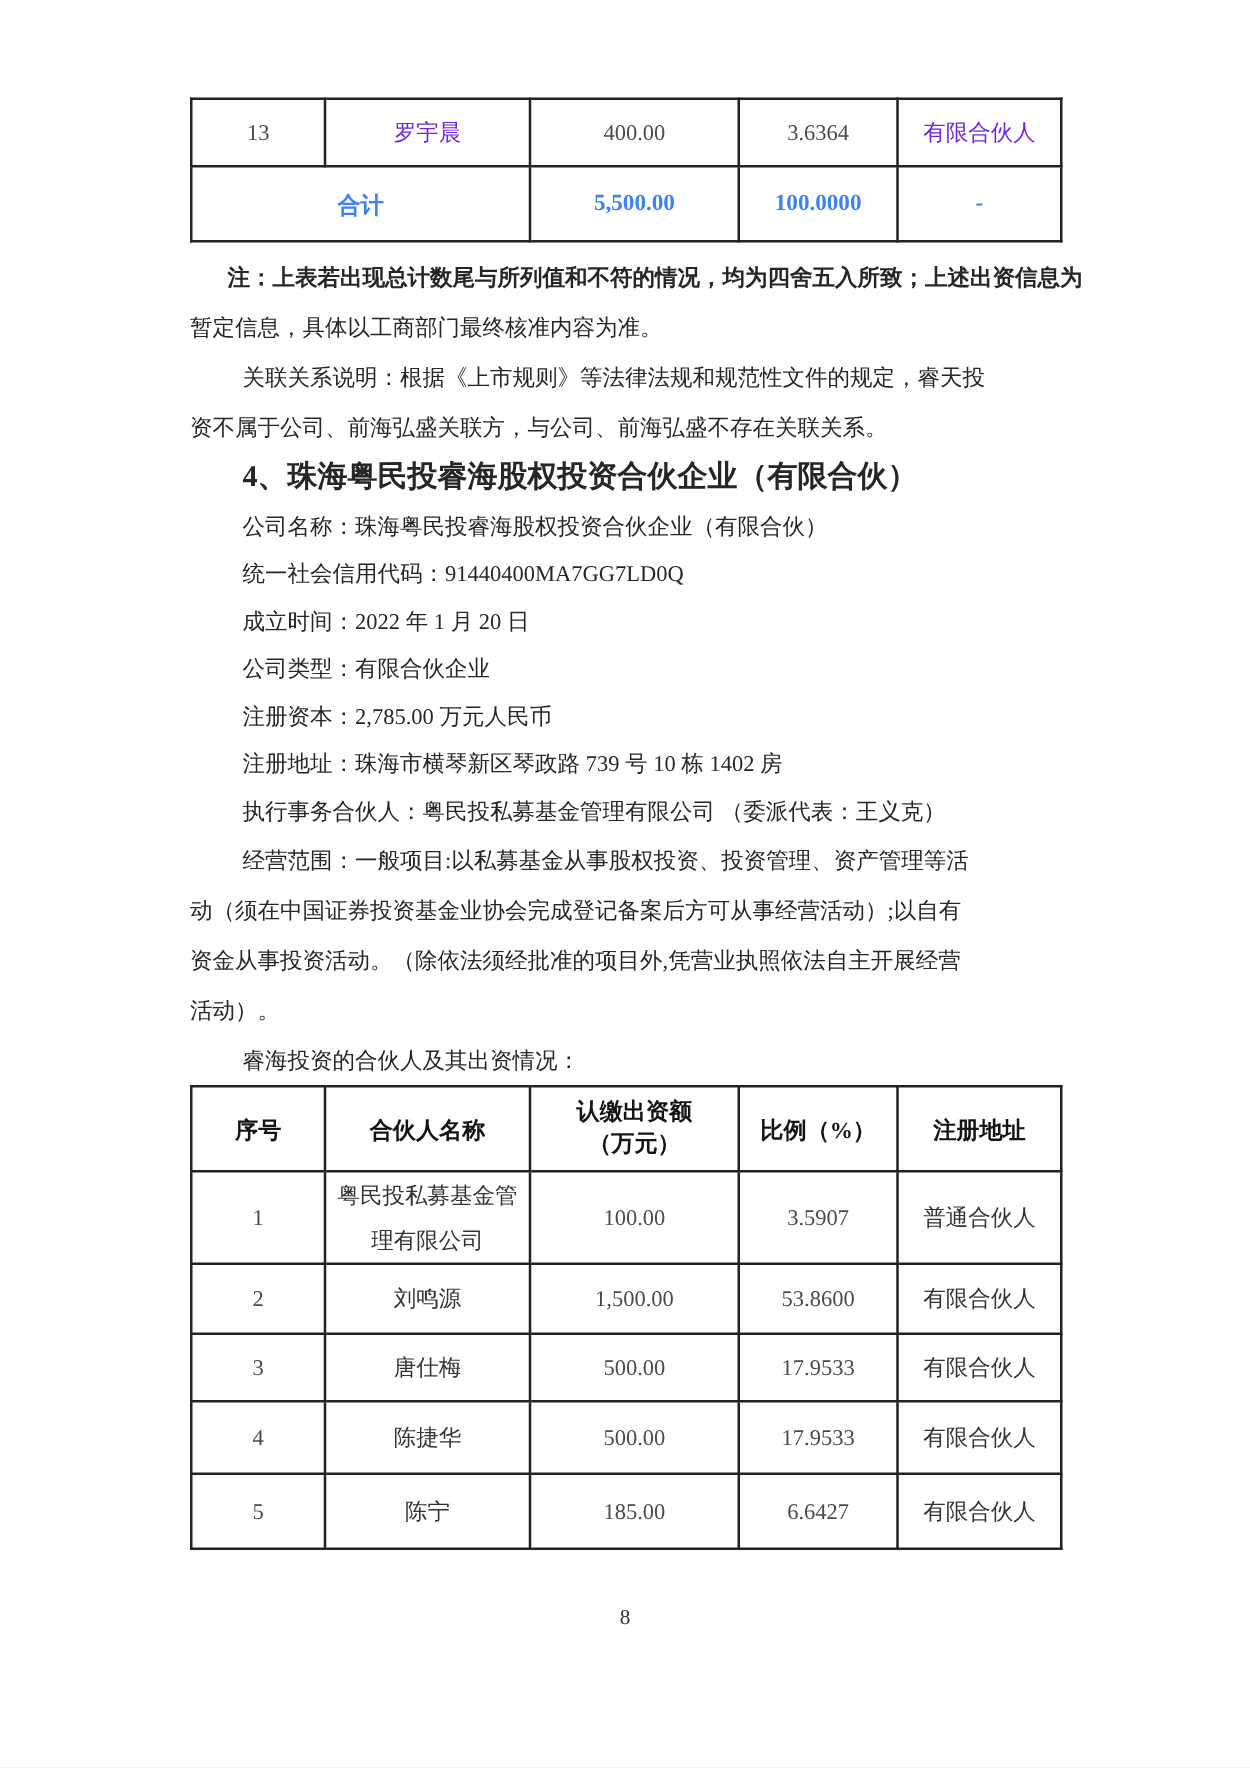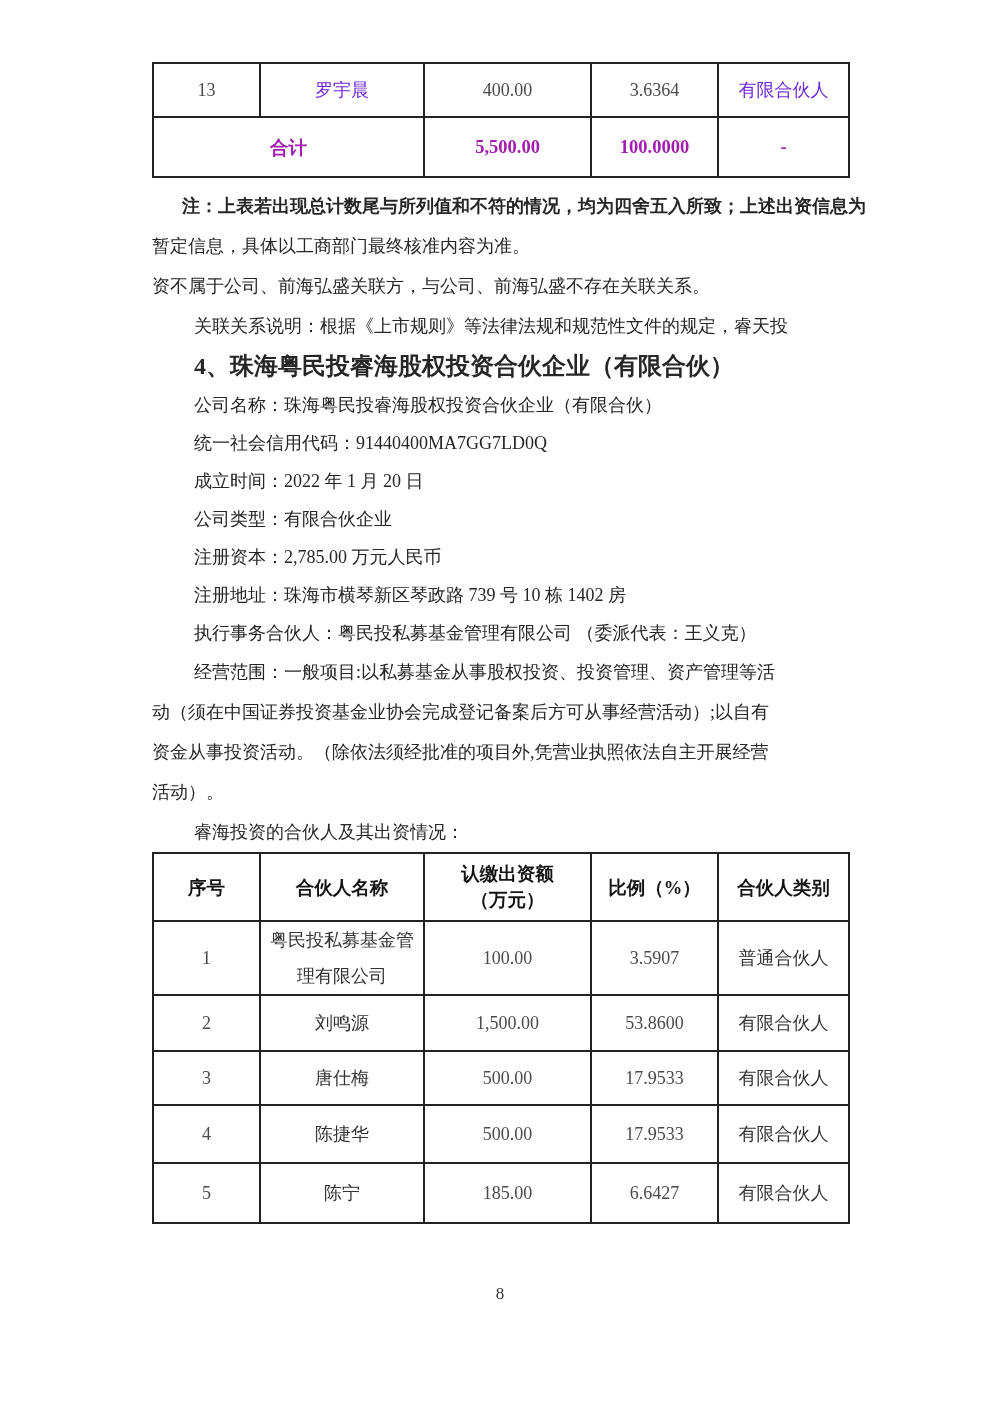--- a/index.html
+++ b/index.html
@@ -21,24 +21,24 @@
   .info .ln{line-height:38px;}
   .tbl{
     border-collapse:collapse;table-layout:fixed;width:696px;
   }
   .tbl td,.tbl th{
     border:2px solid #222;
     text-align:center;vertical-align:middle;
     font-size:18px;padding:0 2px;
     overflow:hidden;
   }
-  .tbl-top{margin-top:62px;}
+  .tbl-top{margin-top:78px;}
   .tbl-top .r-data td{height:52px;color:#4a4a4a;}
   .tbl-top .r-data td.cn{color:#6d28d9;}
-  .r-total td{height:58px;font-weight:bold;color:#a21caf;font-size:18.5px;}
+  .r-total td{height:58px;font-weight:bold;color:#3b82f6;font-size:18.5px;}
   .tbl-partners th{font-weight:bold;color:#141414;height:66px;font-size:18.5px;}
   .tbl-partners td{color:#4a4a4a;}
   .tbl-partners td.cn{color:#333;}
   .tbl-partners .r1 td{height:56px;}
   .tbl-partners .r2 td{height:54px;}
   .tbl-partners .r3 td{height:52px;}
   .tbl-partners .r4 td{height:56px;}
   .tbl-partners .r5 td{height:58px;}
   .name-wrap{white-space:normal;line-height:36px;}
   .hdr-line{line-height:26px;}
@@ -77,22 +77,22 @@
         </tr>
       </tbody>
     </table>
 
     <div class="note">
       <div class="ln indent-sm">注：上表若出现总计数尾与所列值和不符的情况，均为四舍五入所致；上述出资信息为</div>
       <div class="ln">暂定信息，具体以工商部门最终核准内容为准。</div>
     </div>
 
     <div>
+      <div class="ln indent">关联关系说明：根据《上市规则》等法律法规和规范性文件的规定，睿天投</div>
       <div class="ln">资不属于公司、前海弘盛关联方，与公司、前海弘盛不存在关联关系。</div>
-      <div class="ln indent">关联关系说明：根据《上市规则》等法律法规和规范性文件的规定，睿天投</div>
     </div>
 
     <div class="ln indent heading">4、珠海粤民投睿海股权投资合伙企业（有限合伙）</div>
 
     <div class="info">
       <div class="ln indent">公司名称：珠海粤民投睿海股权投资合伙企业（有限合伙）</div>
       <div class="ln indent">统一社会信用代码：91440400MA7GG7LD0Q</div>
       <div class="ln indent">成立时间：2022 年 1 月 20 日</div>
       <div class="ln indent">公司类型：有限合伙企业</div>
       <div class="ln indent">注册资本：2,785.00 万元人民币</div>
@@ -119,21 +119,21 @@
       </colgroup>
       <tbody>
         <tr>
           <th>序号</th>
           <th>合伙人名称</th>
           <th>
             <div class="hdr-line">认缴出资额</div>
             <div class="hdr-line">（万元）</div>
           </th>
           <th>比例（%）</th>
-          <th>合伙人类别</th>
+          <th>注册地址</th>
         </tr>
         <tr class="r1">
           <td>1</td>
           <td class="cn name-wrap">粤民投私募基金管理有限公司</td>
           <td>100.00</td>
           <td>3.5907</td>
           <td class="cn">普通合伙人</td>
         </tr>
         <tr class="r2">
           <td>2</td>

